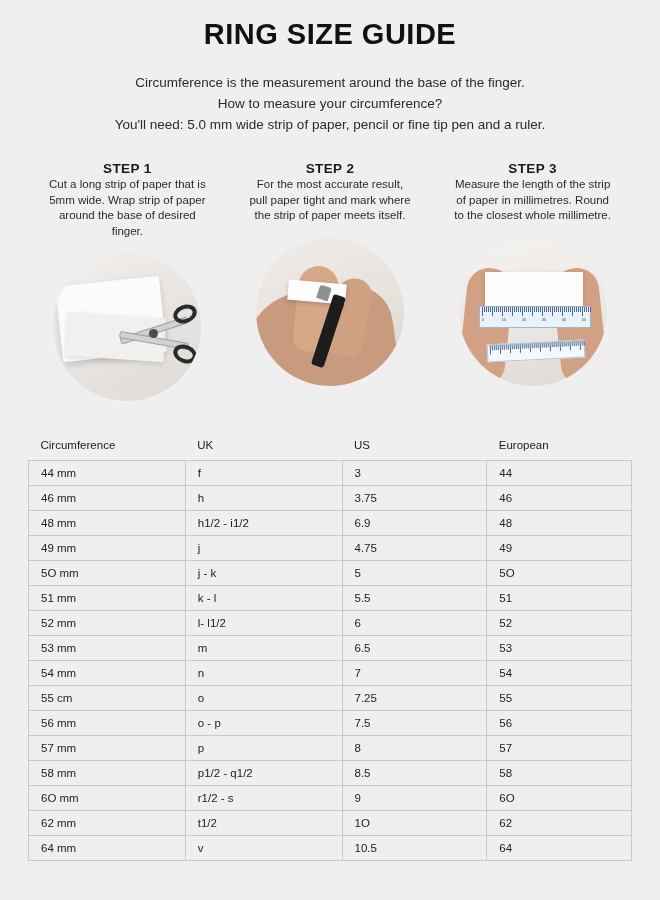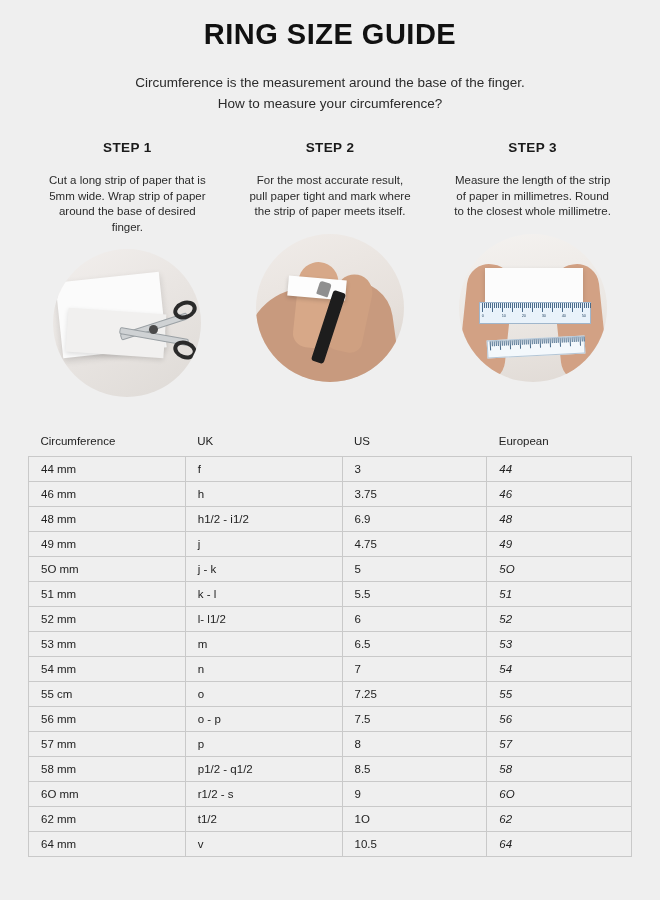--- a/index.html
+++ b/index.html
@@ -48,21 +48,21 @@
   }
   .step {
     width: 33.33%;
     text-align: center;
     padding: 0 8px;
   }
   .step-title {
     font-size: 13.5px;
     font-weight: bold;
     letter-spacing: 0.4px;
-    margin-bottom: 18px;
+    margin-bottom: 1px;
   }
   .step-text {
     font-size: 11.5px;
     line-height: 15.5px;
     color: #2b2b2b;
     padding: 0 12px;
   }
   .step-img-wrap {
     margin-top: 14px;
     display: flex;
@@ -184,32 +184,33 @@
   }
   tbody td {
     border: 1px solid #c9c9c9;
     padding: 6px 12px;
     height: 25px;
     background: #efefef;
   }
   tbody tr td:first-child { width: 26%; }
   tbody tr td:nth-child(2) { width: 26%; }
   tbody tr td:nth-child(3) { width: 24%; }
-  tbody tr td:nth-child(4) { width: 24%; font-style: italic; }
+  tbody tr td:nth-child(4) { width: 24%; }
 </style>
 </head>
 <body>
 
 <div class="page">
 
   <h1 class="title">RING SIZE GUIDE</h1>
 
   <div class="intro">
     <div>Circumference is the measurement around the base of the finger.</div>
     <div>How to measure your circumference?</div>
+    <div>You'll need: 5.0 mm wide strip of paper, pencil or fine tip pen and a ruler.</div>
   </div>
 
   <div class="steps">
 
     <div class="step">
       <div class="step-title">STEP 1</div>
       <div class="step-text">Cut a long strip of paper that is 5mm wide. Wrap strip of paper around the base of desired finger.</div>
       <div class="step-img-wrap">
         <div class="circle-img img1">
           <div class="p1-paper"></div>

